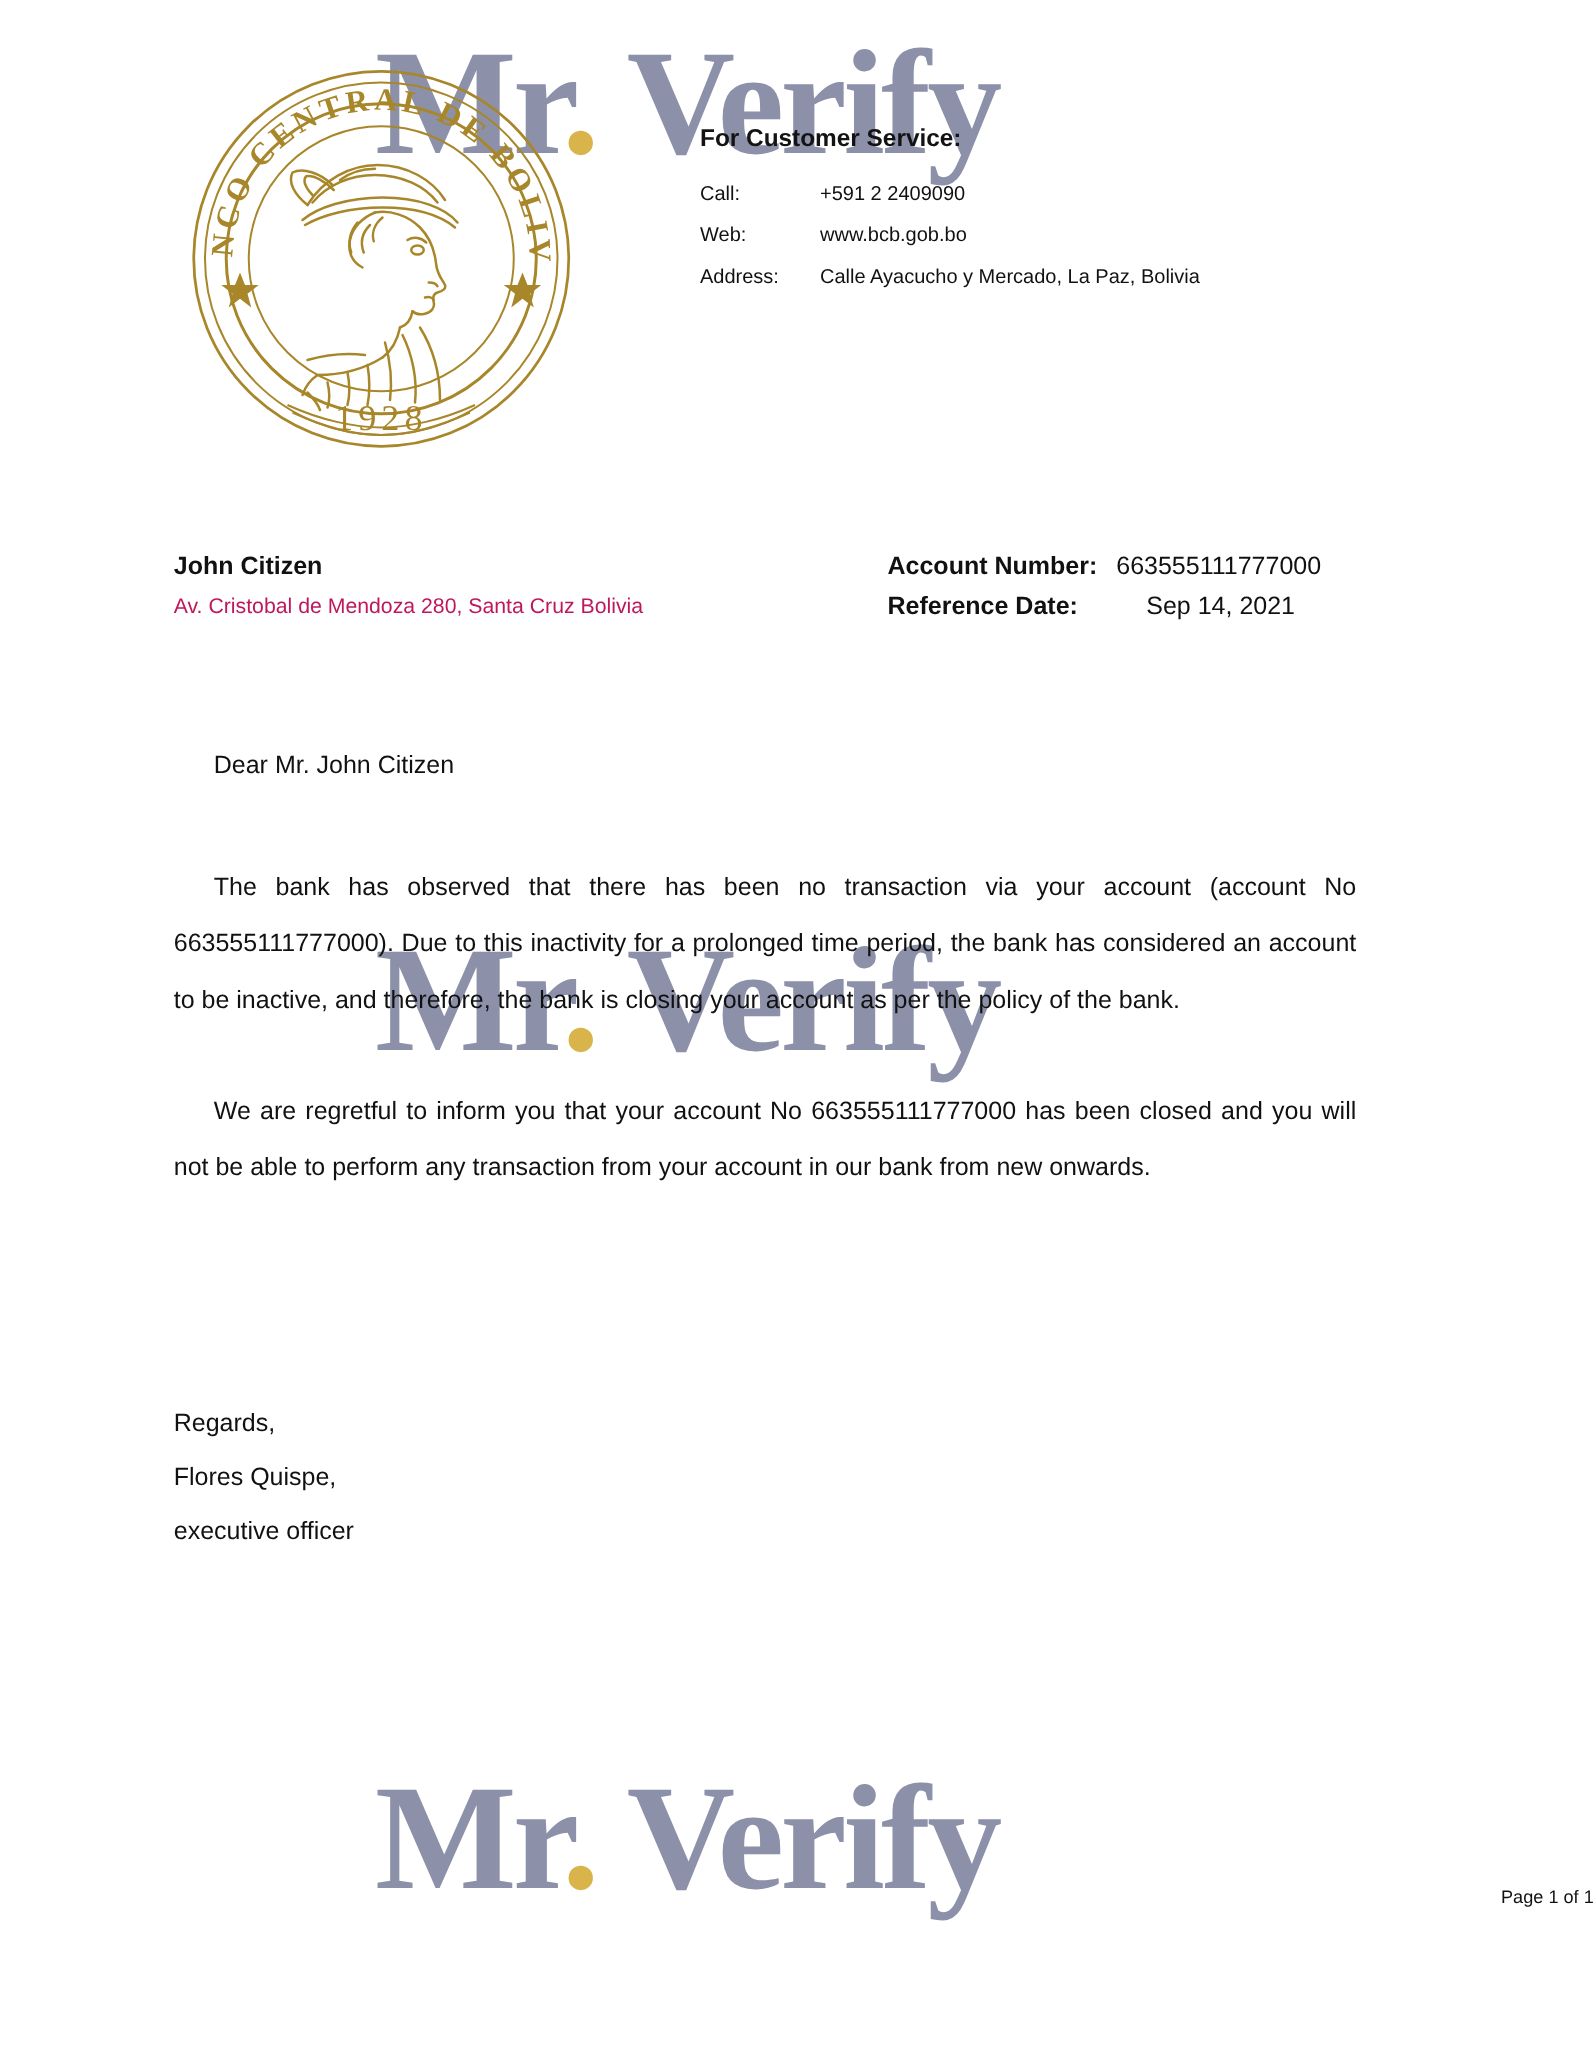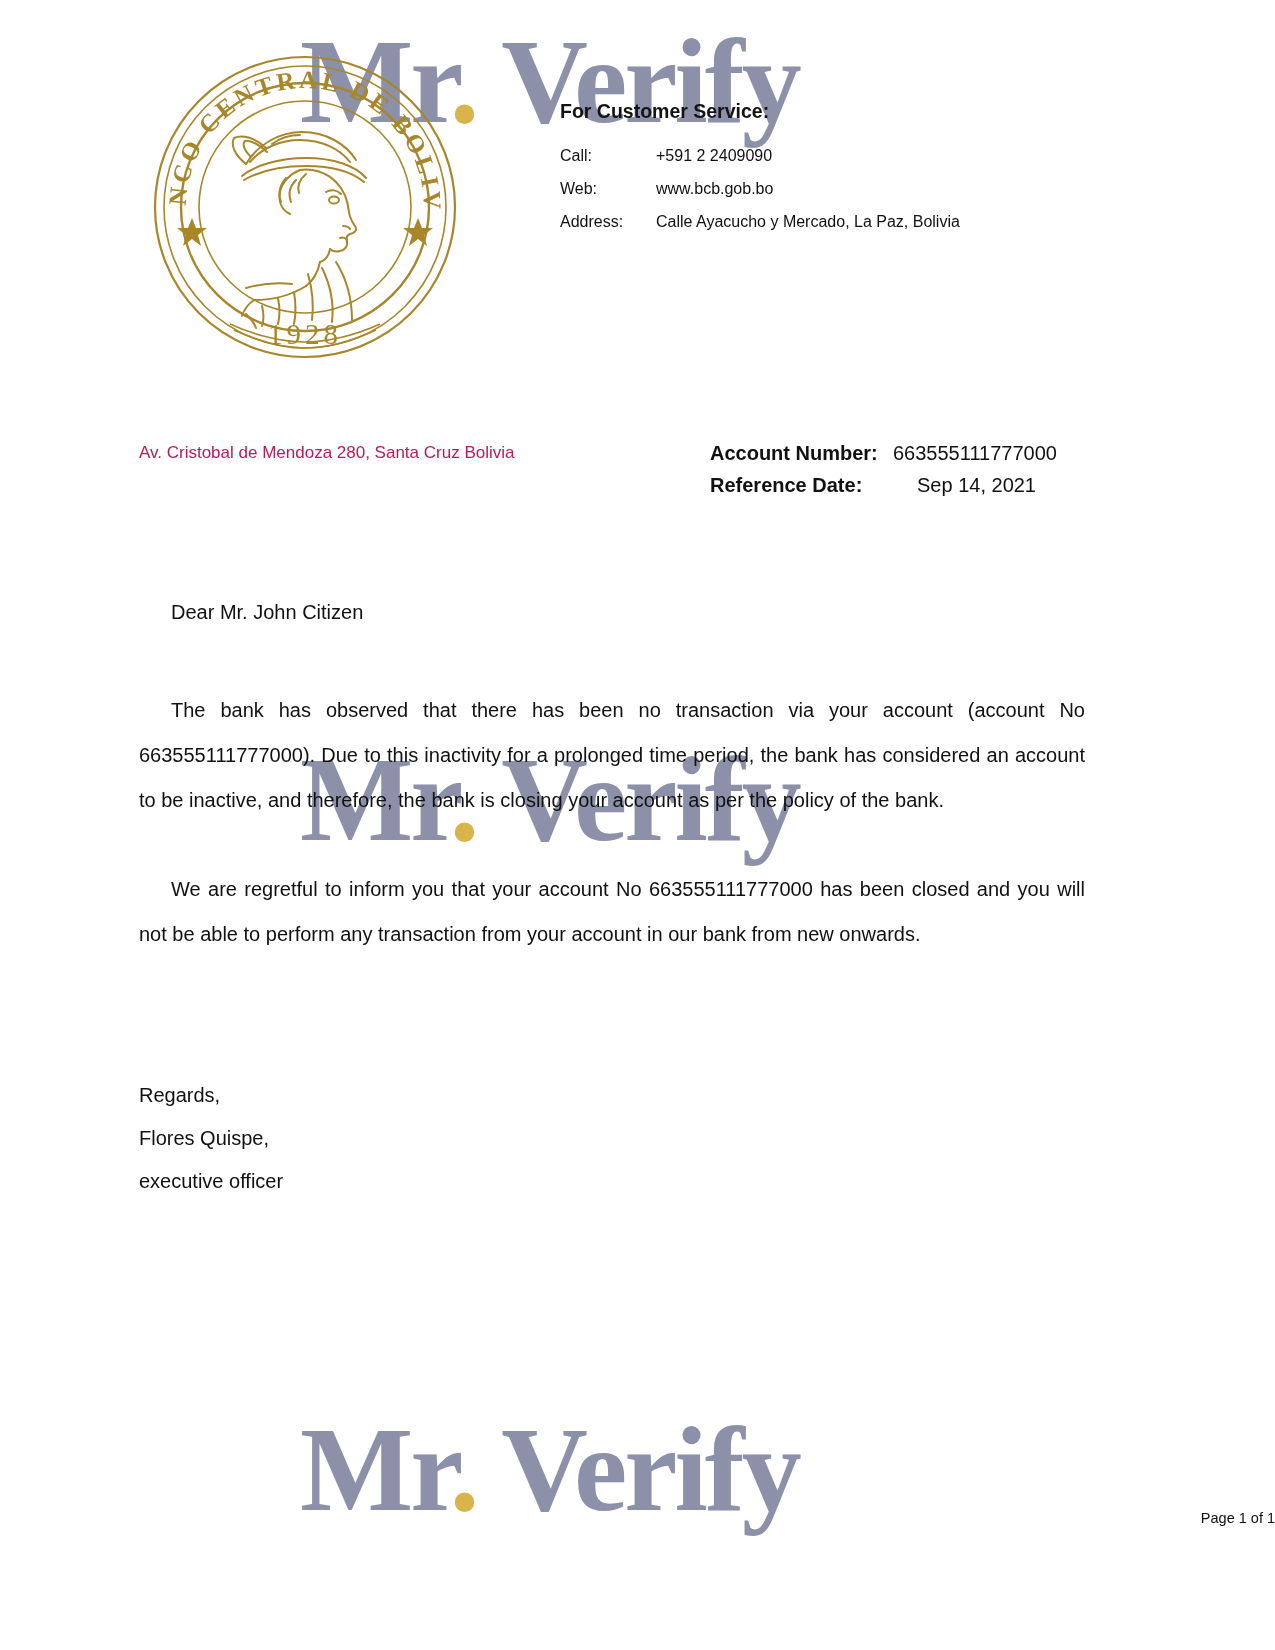--- a/index.html
+++ b/index.html
@@ -164,21 +164,21 @@
     text-indent: 32px;
     color: #111;
     margin-bottom: 44px;
   }
   .para:last-child { margin-bottom: 0; }
 
   
   .signature {
     position: absolute;
     left: 139px;
-    top: 1074px;
+    top: 1118px;
     z-index: 10;
   }
   .sig-line {
     font-size: 20px;
     line-height: 43px;
     color: #111;
   }
 
   
   .footer {
@@ -289,20 +289,21 @@
 
       <div class="contact-row">
         <span class="contact-label">Address:</span>
         <span class="contact-value">Calle Ayacucho y Mercado, La Paz, Bolivia</span>
       </div>
     </div>
   </div>
 
   <div class="infoblock">
     <div class="recipient">
+      <div class="recipient-name">John Citizen</div>
       <div class="recipient-address">Av. Cristobal de Mendoza 280, Santa Cruz Bolivia</div>
     </div>
 
     <div class="account">
       <div class="account-row">
         <span class="account-label">Account Number:</span>
         <span class="account-value">663555111777000</span>
       </div>
       <div class="account-row">
         <span class="account-label">Reference Date:</span>

